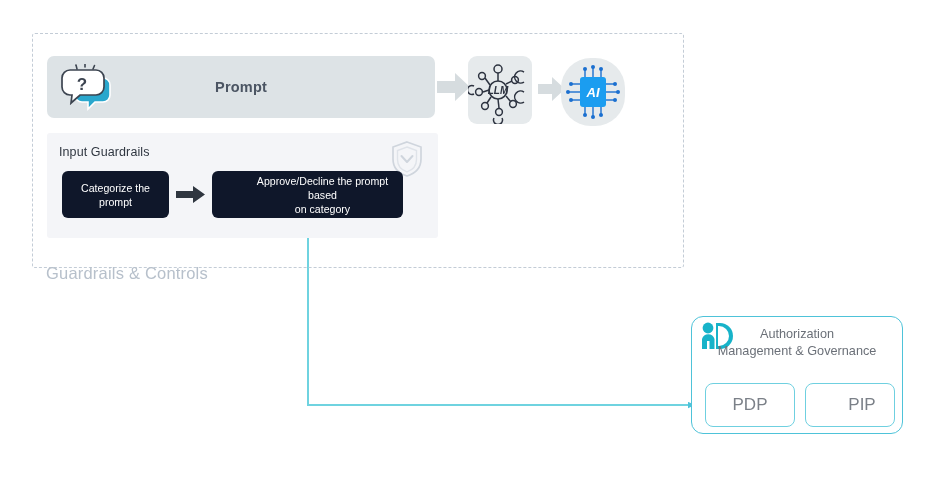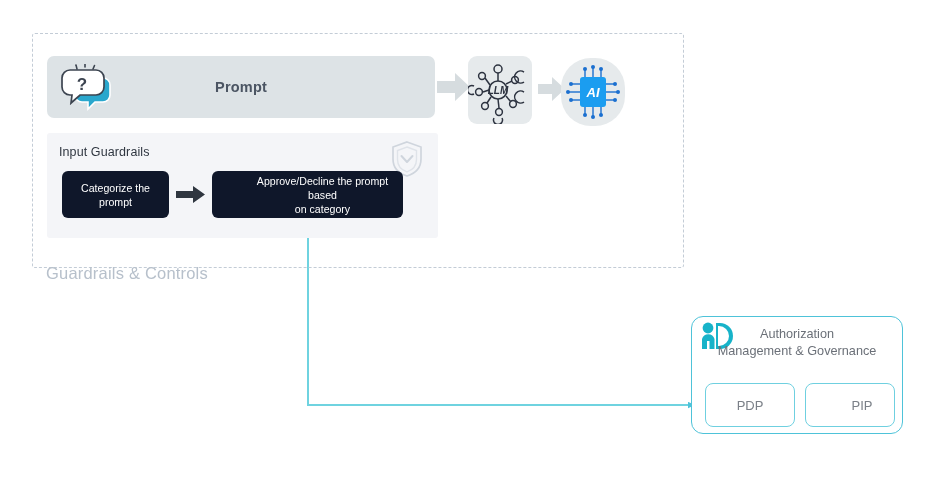--- a/index.html
+++ b/index.html
@@ -188,21 +188,21 @@
     position: absolute;
     top: 66px;
     height: 44px;
     border: 1.5px solid #6fd0e0;
     border-radius: 8px;
     box-sizing: border-box;
     background: #ffffff;
     display: flex;
     align-items: center;
     justify-content: center;
-    font-size: 13px;
+    font-size: 17px;
     color: #7b8088;
   }
   #pdp-box { left: 13px;  width: 90px; }
   #pip-box { left: 113px; width: 90px; padding-left: 24px; }
 </style>
 </head>
 <body>
 
 <div id="canvas">
 

